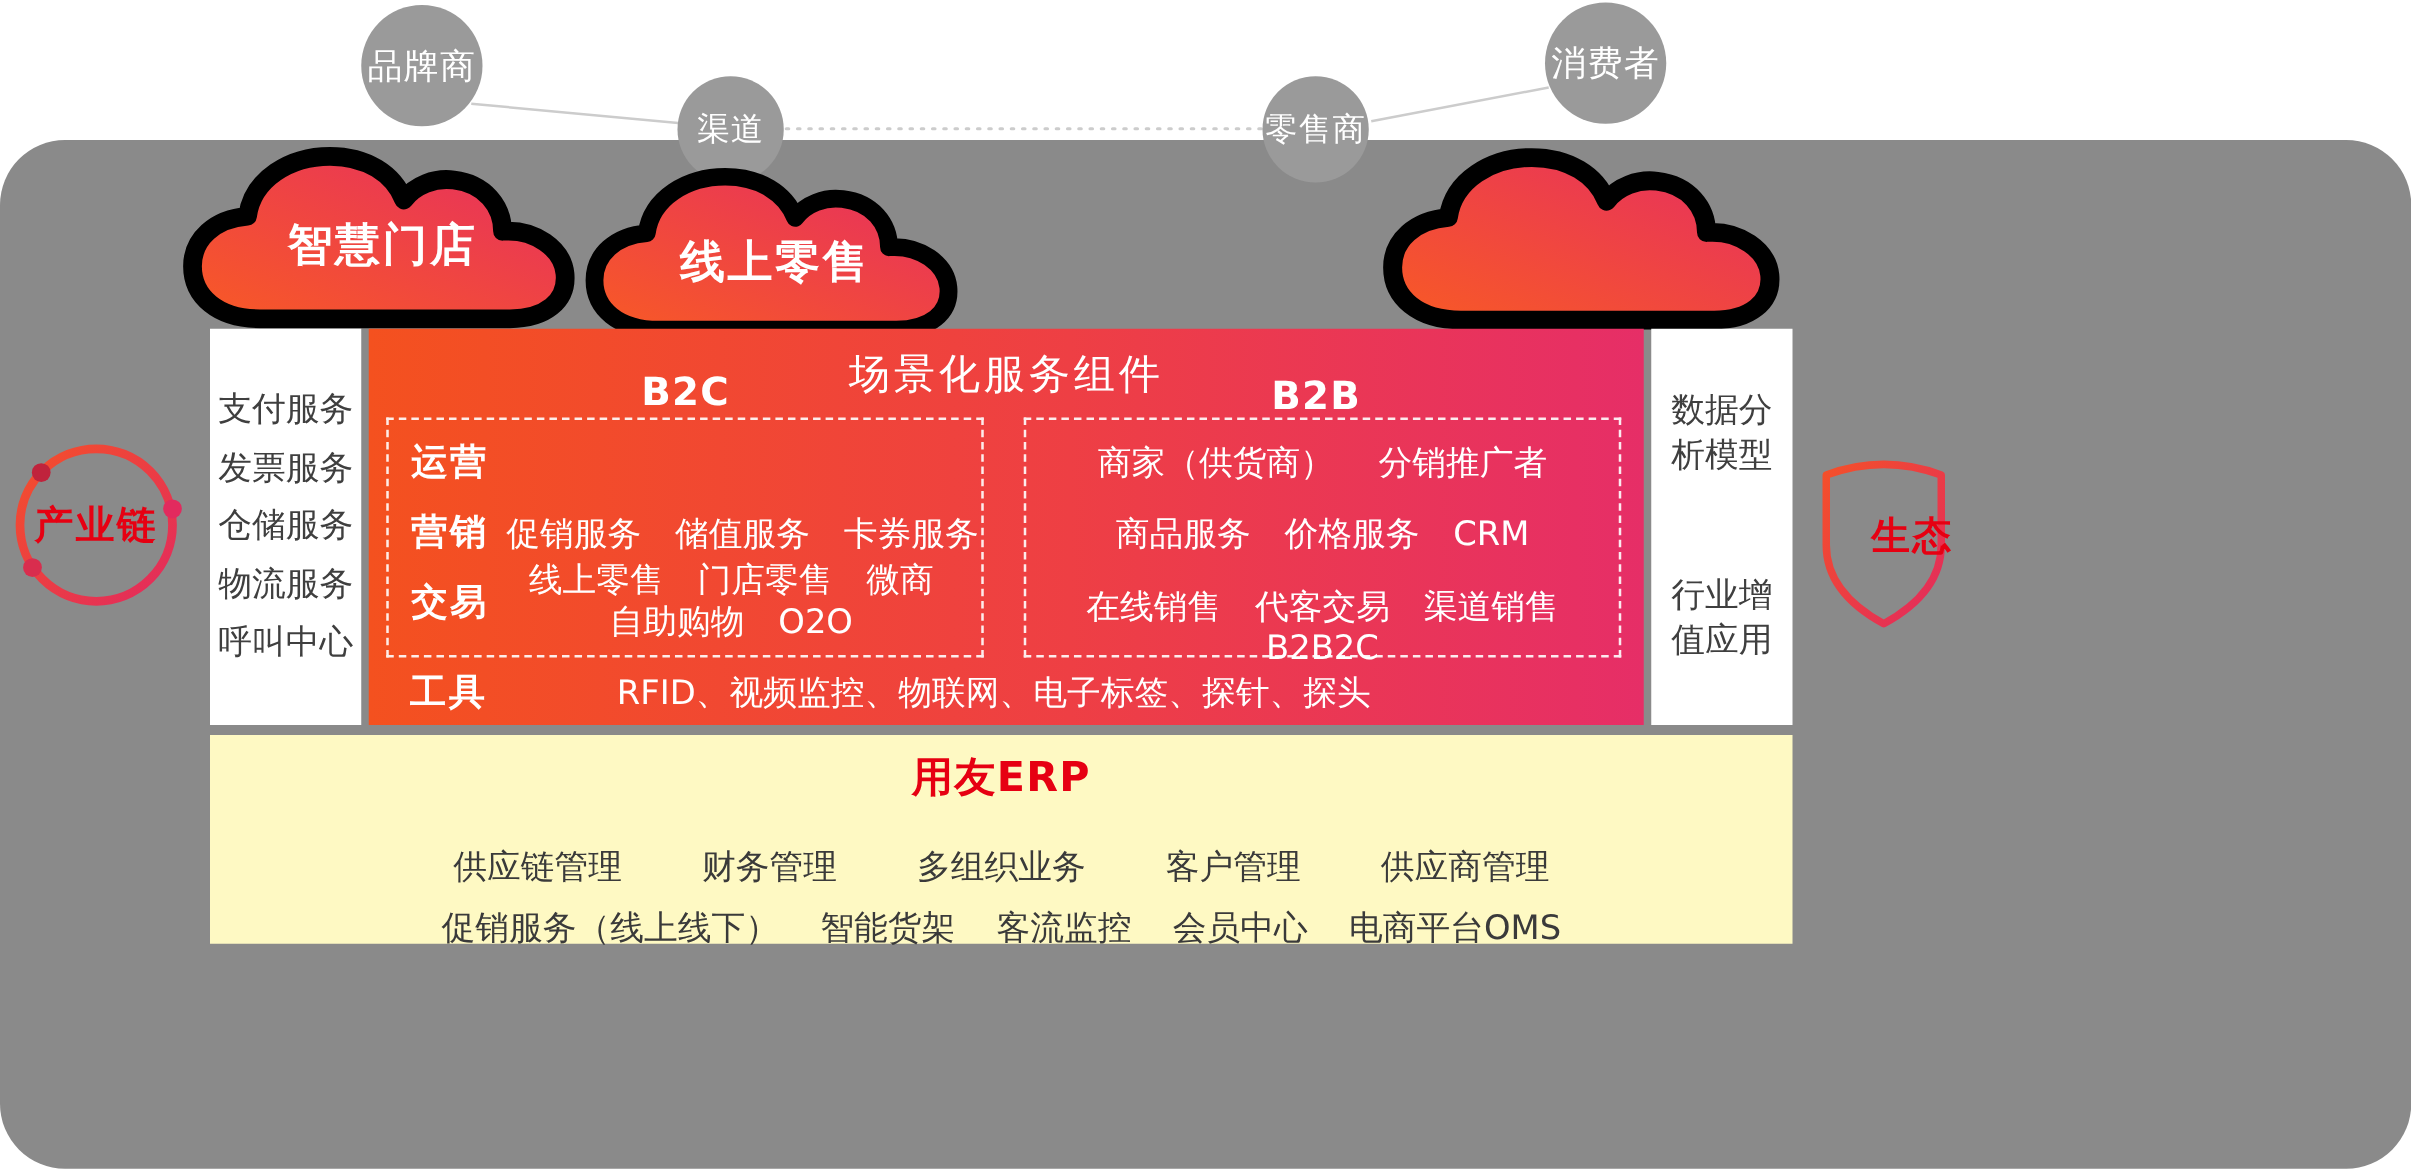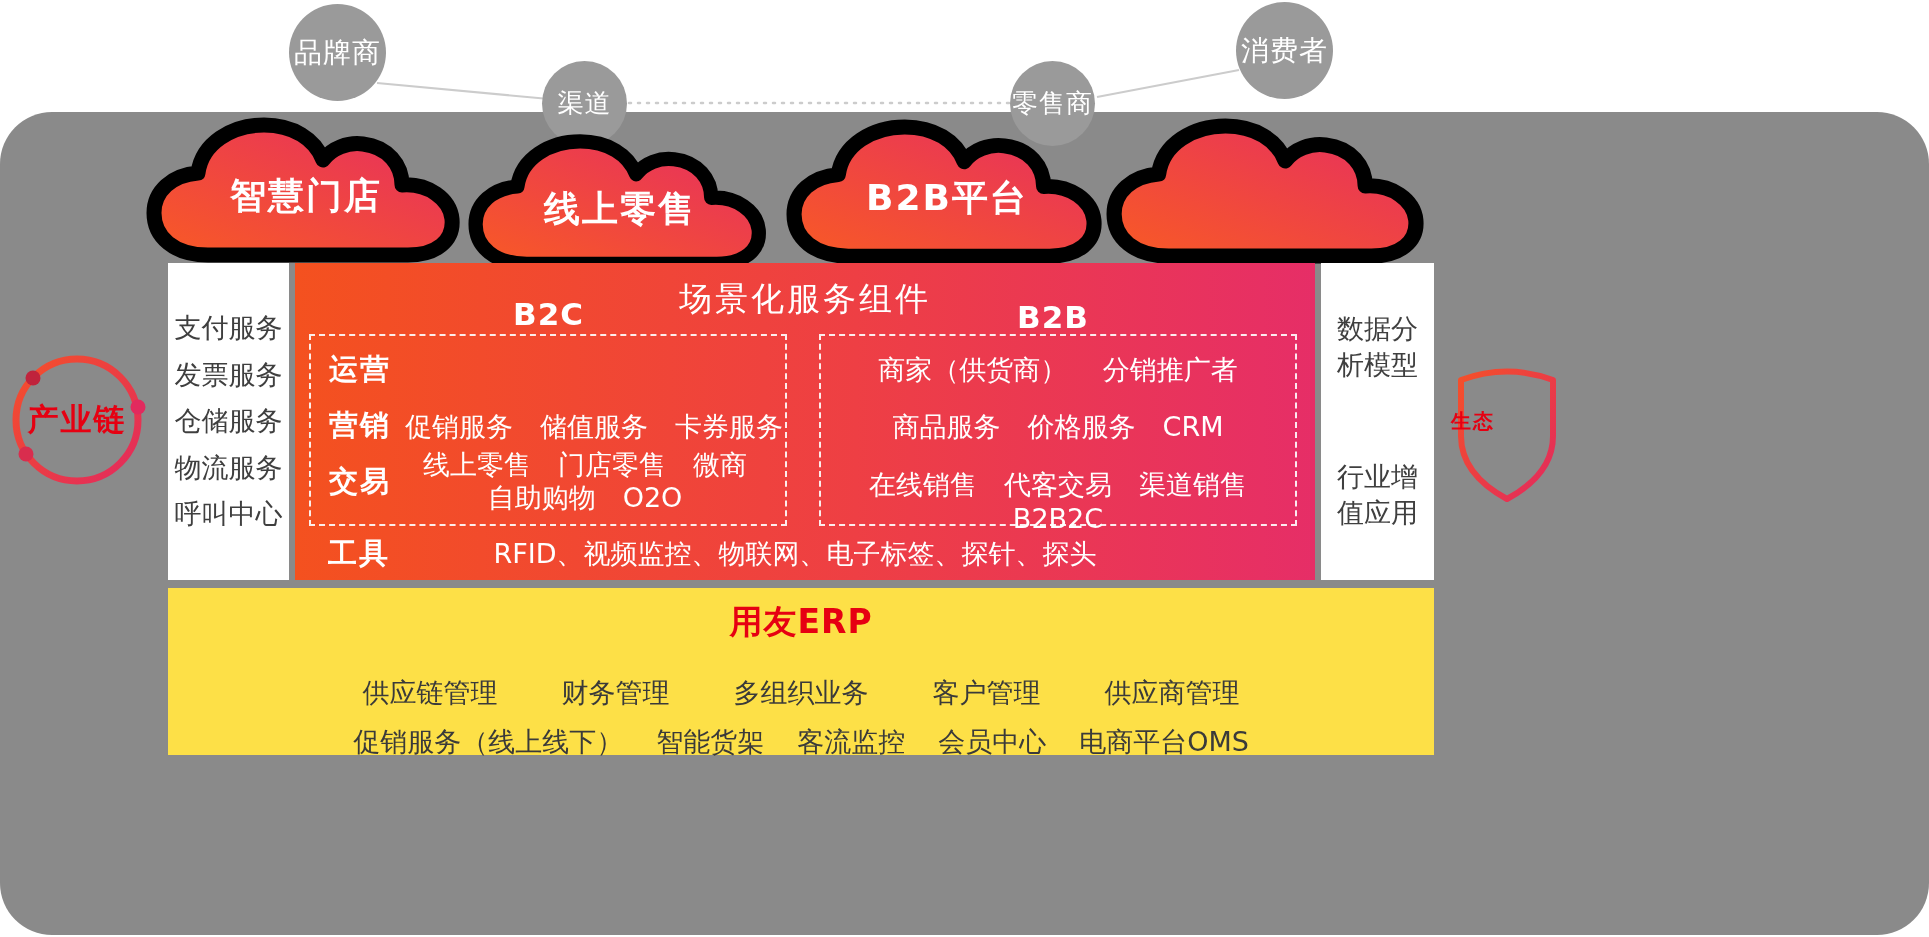--- a/index.html
+++ b/index.html
@@ -51,24 +51,24 @@
   .b2b-r{left:0;right:0;text-align:center;}
   .b2b-r1{top:16px;} .b2b-r2{top:73px;} .b2b-r3{top:131px;}
   .tools-label{position:absolute;left:33px;top:271px;font-size:29px;font-weight:bold;letter-spacing:2px;}
   .tools-text{position:absolute;left:100px;right:120px;top:273px;text-align:center;font-size:27px;}
 
   
   .badge-chain{position:absolute;left:8px;top:351px;width:138px;height:138px;}
   .badge-chain svg,.badge-eco svg{position:absolute;left:0;top:0;width:100%;height:100%;}
   .badge-chain .txt{position:absolute;left:0;right:0;top:50%;transform:translateY(-50%);text-align:center;color:#e60012;font-weight:bold;font-size:31px;letter-spacing:2px;}
   .badge-eco{position:absolute;left:1451px;top:356px;width:112px;height:150px;}
-  .badge-eco .txt{position:absolute;left:0;right:0;top:52px;text-align:left;color:#e60012;font-weight:bold;font-size:20px;letter-spacing:2px;}
-
-  
-  .erp{position:absolute;left:168px;top:588px;width:1266px;height:167px;background:#fde047;}
+  .badge-eco .txt{position:absolute;left:0;right:0;top:52px;text-align:right;color:#e60012;font-weight:bold;font-size:31px;letter-spacing:2px;}
+
+  
+  .erp{position:absolute;left:168px;top:588px;width:1266px;height:167px;background:#fef9c3;}
   .erp-title{text-align:center;margin-top:12px;font-size:33px;font-weight:bold;color:#e60012;letter-spacing:1px;}
   .erp-row{display:flex;justify-content:center;color:#3a3a3a;font-size:27px;}
   .erp-row1{margin-top:30px;gap:64px;}
   .erp-row2{margin-top:13px;gap:33px;}
 </style>
 </head>
 <body>
 
 <div class="stage">
 
@@ -109,32 +109,20 @@
     <svg viewBox="0 0 320 152" preserveAspectRatio="none">
       <defs>
           <linearGradient id="cg2" x1="0" y1="1" x2="1" y2="0">
             <stop offset="0" stop-color="#f85a25"></stop>
             <stop offset="1" stop-color="#e62e61"></stop>
           </linearGradient>
         </defs>
       <path d="M62,140 C28,140 8,122 8,98 C8,76 26,60 52,58 C56,28 86,10 118,10 C147,10 169,24 177,45 C186,33 202,27 217,29 C242,32 256,50 256,70 C282,68 304,84 306,104 C308,126 290,140 262,140 Z" fill="url(#cg2)" stroke="#000" stroke-width="15" stroke-linejoin="round"></path>
     </svg>
     <div class="cl">线上零售</div>
-  </div>
-  <div class="cloud cloud3">
-    <svg viewBox="0 0 320 152" preserveAspectRatio="none">
-      <defs>
-          <linearGradient id="cg3" x1="0" y1="1" x2="1" y2="0">
-            <stop offset="0" stop-color="#f85a25"></stop>
-            <stop offset="1" stop-color="#e62e61"></stop>
-          </linearGradient>
-        </defs>
-      <path d="M62,140 C28,140 8,122 8,98 C8,76 26,60 52,58 C56,28 86,10 118,10 C147,10 169,24 177,45 C186,33 202,27 217,29 C242,32 256,50 256,70 C282,68 304,84 306,104 C308,126 290,140 262,140 Z" fill="url(#cg3)" stroke="#000" stroke-width="15" stroke-linejoin="round"></path>
-    </svg>
-    <div class="cl">B2B平台</div>
   </div>
   <div class="cloud cloud4">
     <svg viewBox="0 0 320 152" preserveAspectRatio="none">
       <defs>
           <linearGradient id="cg4" x1="0" y1="1" x2="1" y2="0">
             <stop offset="0" stop-color="#f85a25"></stop>
             <stop offset="1" stop-color="#e62e61"></stop>
           </linearGradient>
         </defs>
       <path d="M62,140 C28,140 8,122 8,98 C8,76 26,60 52,58 C56,28 86,10 118,10 C147,10 169,24 177,45 C186,33 202,27 217,29 C242,32 256,50 256,70 C282,68 304,84 306,104 C308,126 290,140 262,140 Z" fill="url(#cg4)" stroke="#000" stroke-width="15" stroke-linejoin="round"></path>

